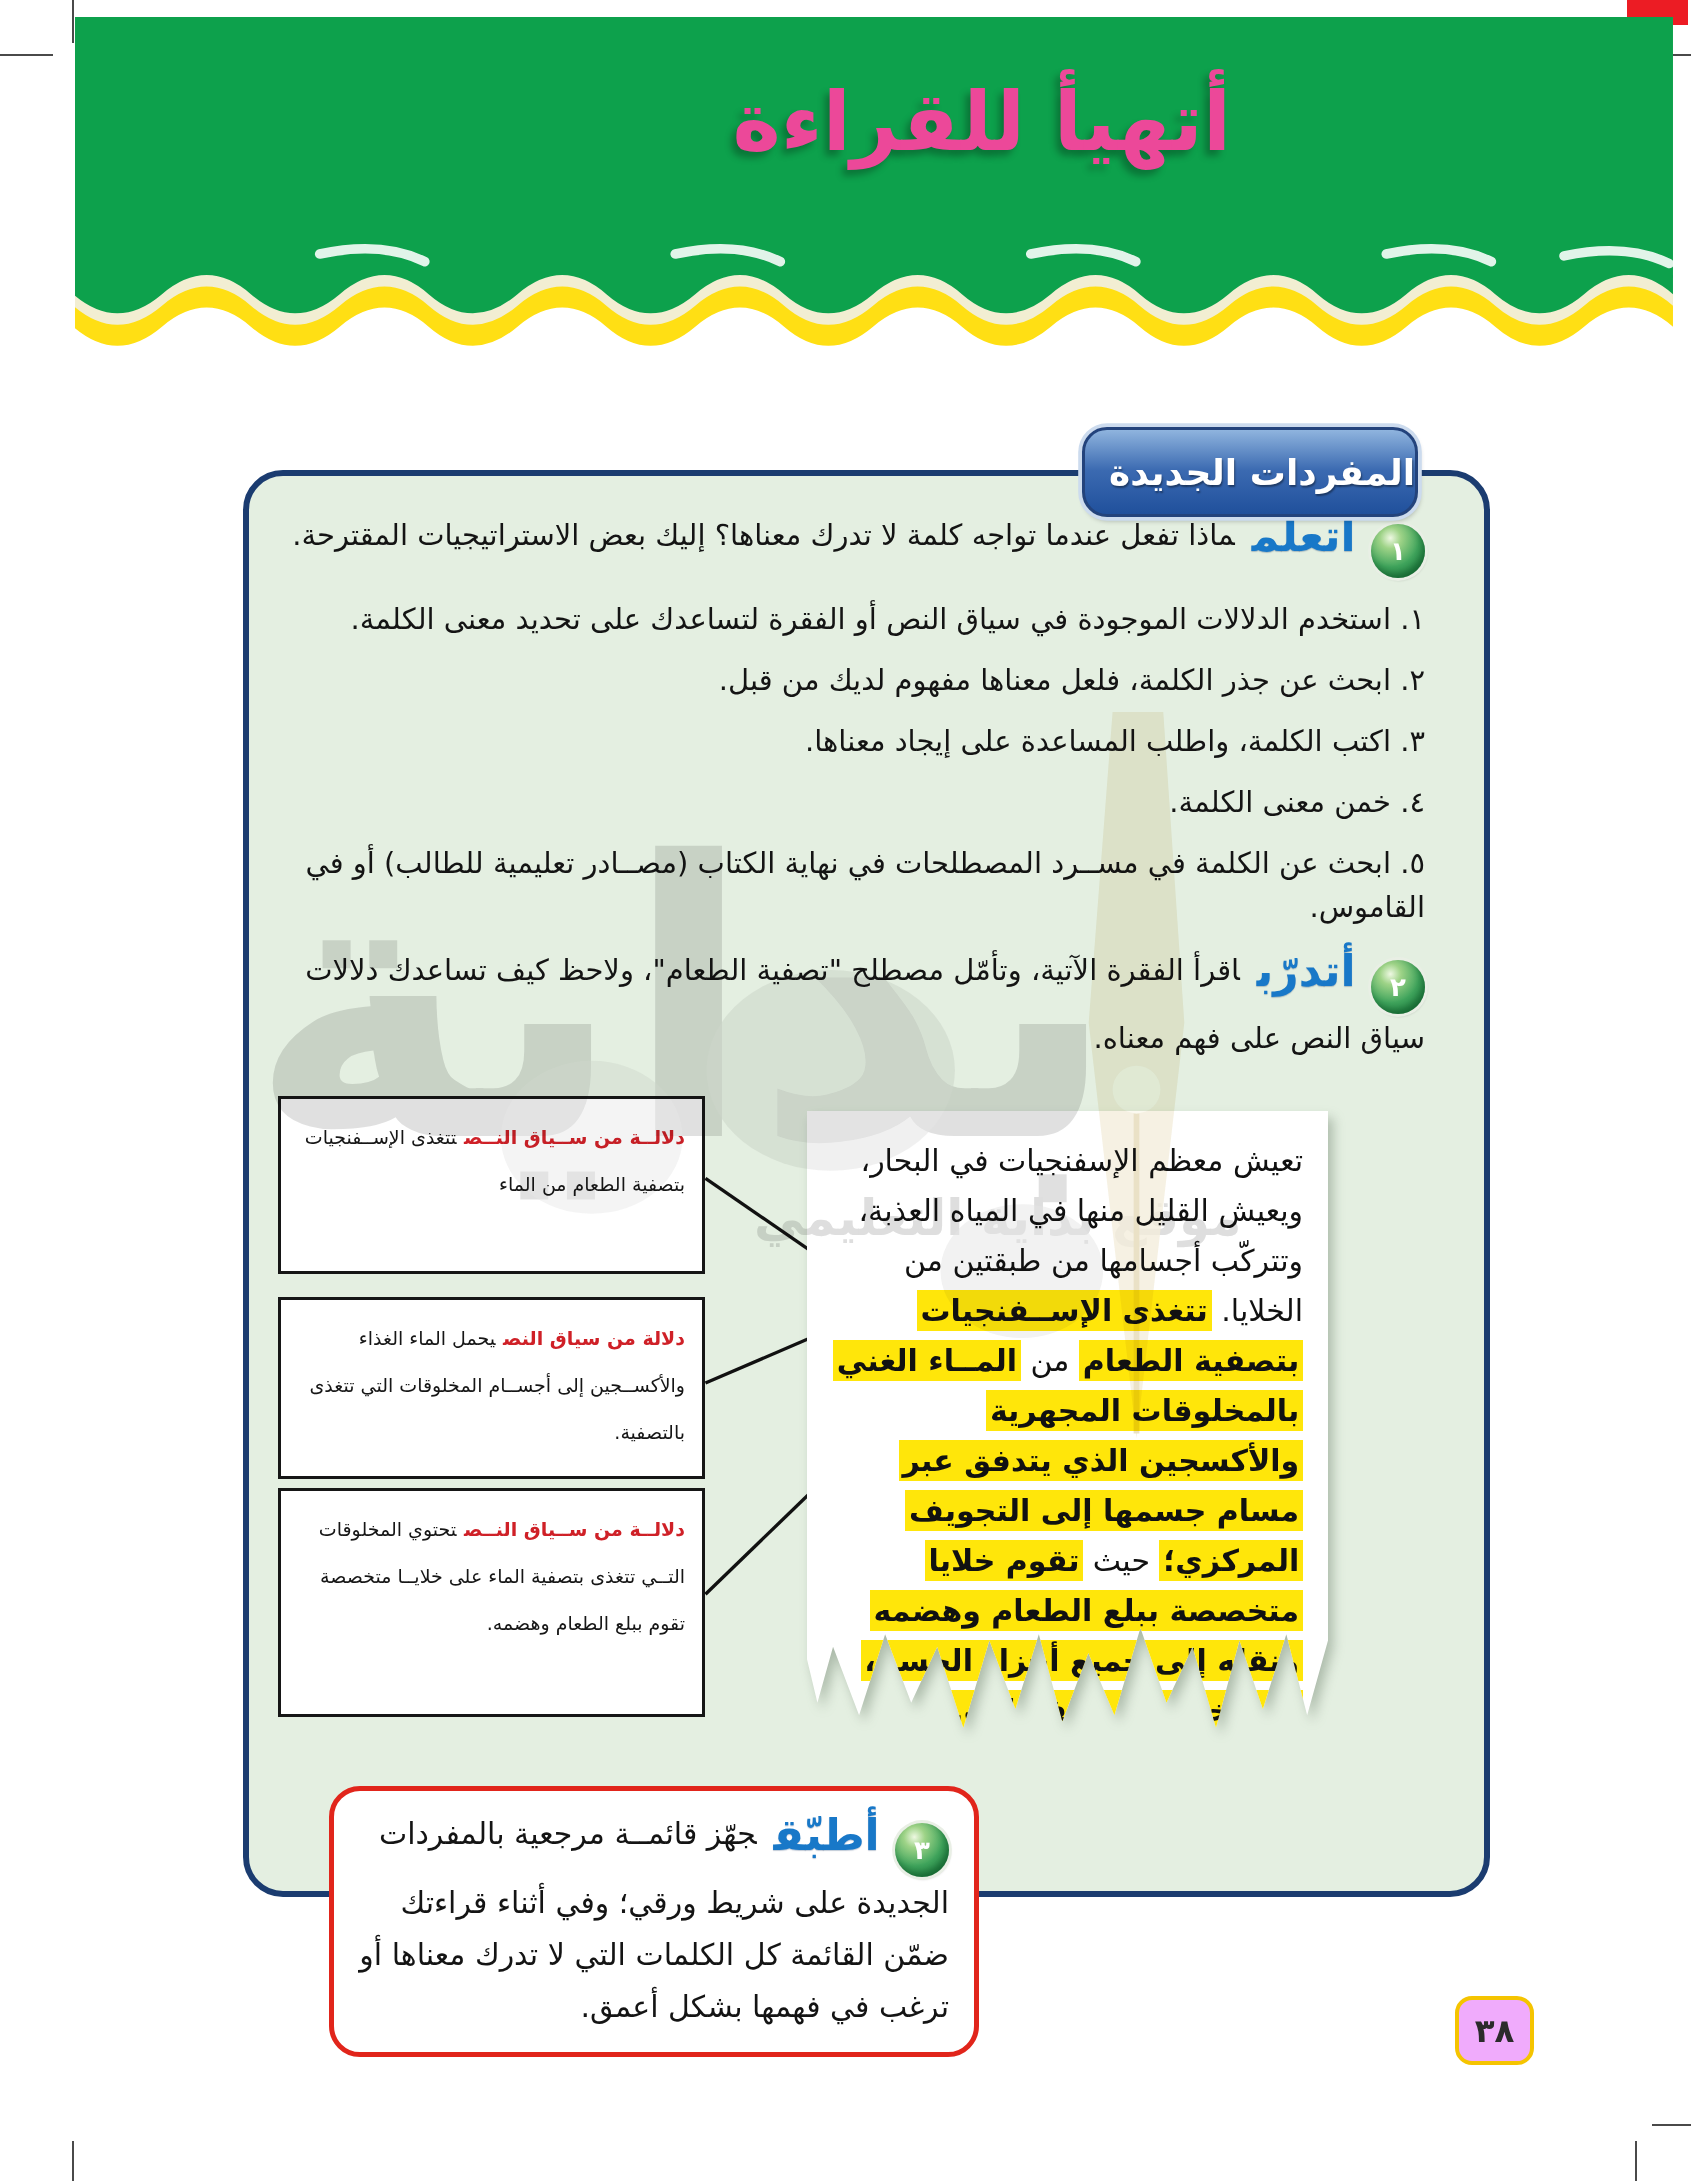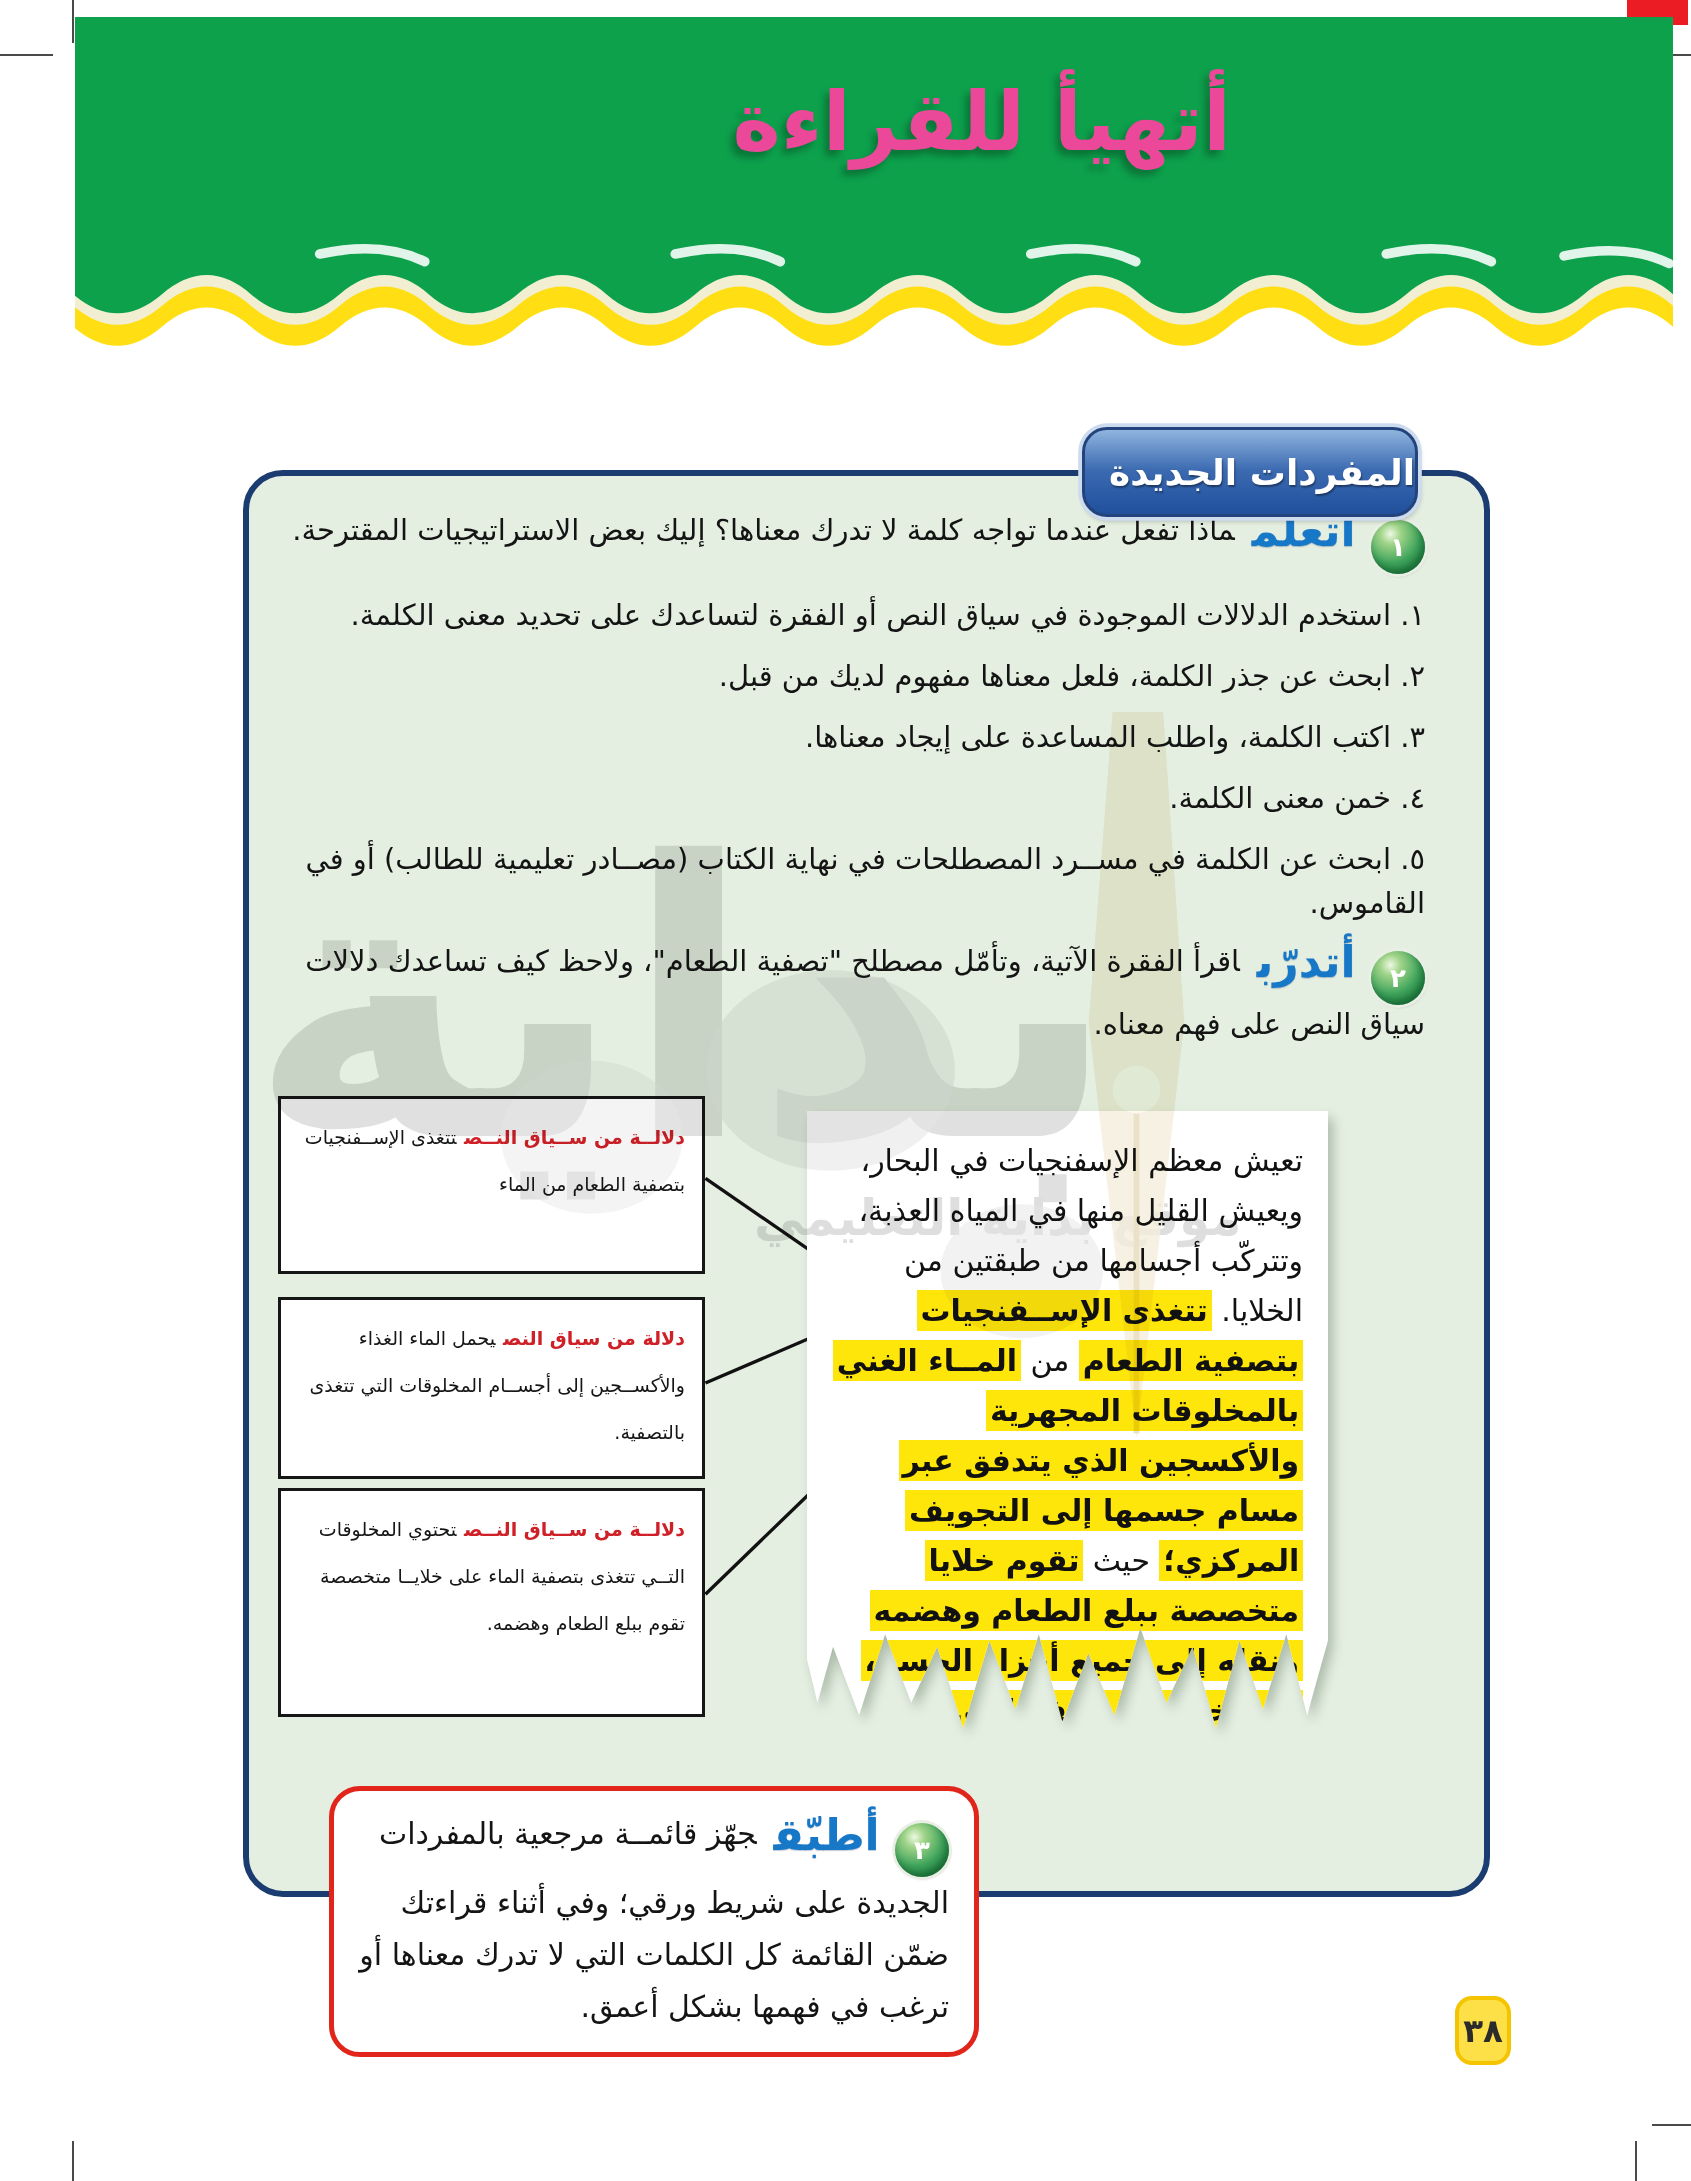--- a/index.html
+++ b/index.html
@@ -21,21 +21,21 @@
   .content-box { position:absolute; left:244px; top:470px; width:1247px; height:1427px; background:#e4efe1; border:6.7px solid #1b3c70; border-radius:40px; z-index:1; }
 
   .vocab-badge { position:absolute; left:1083px; top:427px; width:336px; height:90px; z-index:6;
     background:linear-gradient(180deg,#8fb4de 0%, #3b6ab1 48%, #20509c 100%);
     border:3.8px solid #23437c; border-radius:25px; box-shadow:0 0 0 3.8px #ccdbee, 1.9px 3.8px 5.7px rgba(0,0,0,.25);
     display:flex; align-items:center; }
   .vocab-badge span { color:#fff; font-size:36px; font-weight:bold; text-shadow:1px 1.9px 1.9px rgba(0,0,0,.4); }
 
   
   .sections-flow { position:absolute; left:272px; top:511px; width:1154px; z-index:3; direction:rtl; text-align:right; }
-  .sec-para { direction:rtl; text-align:right; font-size:29px; line-height:39px; color:#141414; margin-bottom:19px; }
+  .sec-para { direction:rtl; text-align:right; font-size:29px; line-height:48px; color:#141414; margin-bottom:19px; }
   .num-circle { display:inline-flex; width:54px; height:54px; border-radius:50%; vertical-align:-15.3px; margin-left:15.3px;
     background:radial-gradient(circle at 36% 26%, #eef8e2 0%, #9ed387 20%, #3fa45c 55%, #157a3d 100%);
     box-shadow:0 0 0 2.9px #e9efe5, inset -2.9px -4.8px 7.6px rgba(0,60,20,.45), 1px 1.9px 2.9px rgba(0,0,0,.3);
     align-items:center; justify-content:center; color:#fff; font-size:26px; font-weight:bold; }
   .sec-label { color:#1878c8; font-size:44px; font-weight:bold; margin-left:17px; vertical-align:-5.7px; text-shadow:0 1px 1px rgba(0,40,90,.25); }
   .strategy-list { margin-top:5.7px; margin-bottom:11.5px; }
   .strategy-item { font-size:29px; line-height:44px; color:#141414; margin-bottom:17px; direction:rtl; text-align:right; }
 
   
   .clue-box { position:absolute; left:279px; width:427px; background:#ffffff; border:3.8px solid #161616; padding:15.3px 17px;
@@ -55,21 +55,21 @@
 
   
   .connectors { position:absolute; inset:0; z-index:2; pointer-events:none; }
 
   
   .apply-card { position:absolute; left:330px; top:1786px; width:650px; min-height:191px; background:#ffffff;
     border:5.7px solid #e1251b; border-radius:31px; padding:17px 25px 19px 25px; z-index:4; direction:rtl; text-align:right; }
   .apply-card .sec-para { margin-bottom:0; font-size:30px; line-height:52px; }
 
   
-  .page-num { position:absolute; left:1456px; top:1996px; width:56px; height:69px; background:#fde047; border:4.8px solid #f5c400;
+  .page-num { position:absolute; left:1456px; top:1996px; width:79px; height:69px; background:#f0abfc; border:4.8px solid #f5c400;
     border-radius:17px; display:flex; align-items:center; justify-content:center; z-index:3; }
   .page-num span { font-size:32.5px; color:#2b2b2b; font-weight:bold; }
 
   
   .watermark { position:absolute; inset:0; z-index:5; pointer-events:none; mix-blend-mode:multiply; opacity:.55; }
   .wm-big { position:absolute; left:249px; top:813px; font-size:382px; font-weight:bold; color:#c7c7c7; direction:rtl; line-height:1; }
   .wm-domain { position:absolute; left:277px; top:1193px; font-size:52px; letter-spacing:15.3px; color:#bdbdbd; font-weight:bold; direction:ltr; }
   .wm-phrase { position:absolute; left:755px; top:1189px; font-size:50px; color:#c2c2c2; font-weight:bold; direction:rtl; }
 </style>
 </head>

